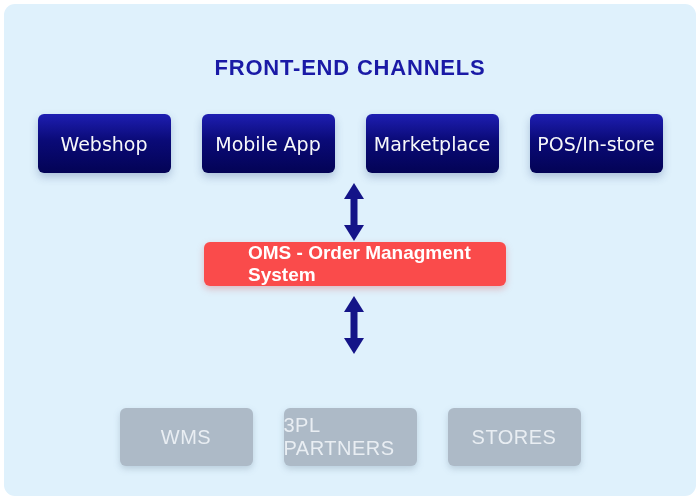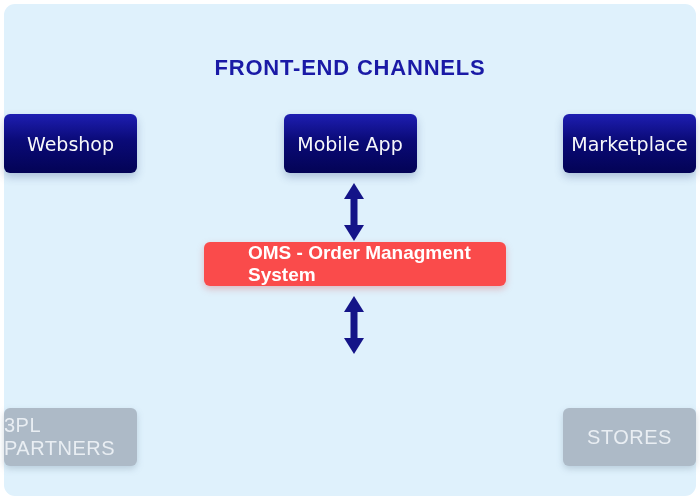--- a/index.html
+++ b/index.html
@@ -26,22 +26,22 @@
     font-size: 22px;
     letter-spacing: 0.8px;
     color: #1a1aa6;
   }
   .title-front { top: 51px; }
   .title-back  { top: 354px; }
   .box-row {
     position: absolute;
     left: 0; right: 0;
     display: flex;
-    justify-content: space-between;
-    gap: 0;
+    justify-content: center;
+    gap: 31px;
   }
   .row-front { top: 110px; }
   .row-back  { top: 404px; }
   .channel-box {
     width: 133px; height: 59px;
     border-radius: 6px;
     background: linear-gradient(180deg, #1e1eb2 0%, #0a0a77 45%, #030355 100%);
     color: #f7f8fa;
     display: flex; align-items: center; justify-content: center;
     font-size: 19px;
@@ -85,20 +85,21 @@
 <body>
 
 <div class="panel">
 
   <div class="section-title title-front">FRONT-END CHANNELS</div>
 
   <div class="box-row row-front">
     <div class="channel-box">Webshop</div>
     <div class="channel-box">Mobile App</div>
     <div class="channel-box">Marketplace</div>
+    <div class="channel-box">POS/In-store</div>
   </div>
 
   <div class="flow-arrow arrow-top">
     <svg viewBox="0 0 26 58" xmlns="http://www.w3.org/2000/svg" aria-hidden="true">
       <path d="M13 0 L23 16 L3 16 Z" fill="#141488"></path>
       <path d="M13 58 L23 42 L3 42 Z" fill="#141488"></path>
       <rect x="9.5" y="14" width="7" height="30" fill="#141488"></rect>
     </svg>
   </div>
 
@@ -107,17 +108,18 @@
   <div class="flow-arrow arrow-bottom">
     <svg viewBox="0 0 26 58" xmlns="http://www.w3.org/2000/svg" aria-hidden="true">
       <path d="M13 0 L23 16 L3 16 Z" fill="#141488"></path>
       <path d="M13 58 L23 42 L3 42 Z" fill="#141488"></path>
       <rect x="9.5" y="14" width="7" height="30" fill="#141488"></rect>
     </svg>
   </div>
 
 
   <div class="box-row row-back">
+    <div class="system-box">WMS</div>
     <div class="system-box">3PL PARTNERS</div>
     <div class="system-box">STORES</div>
   </div>
 
 </div>
 
 </body></html>

